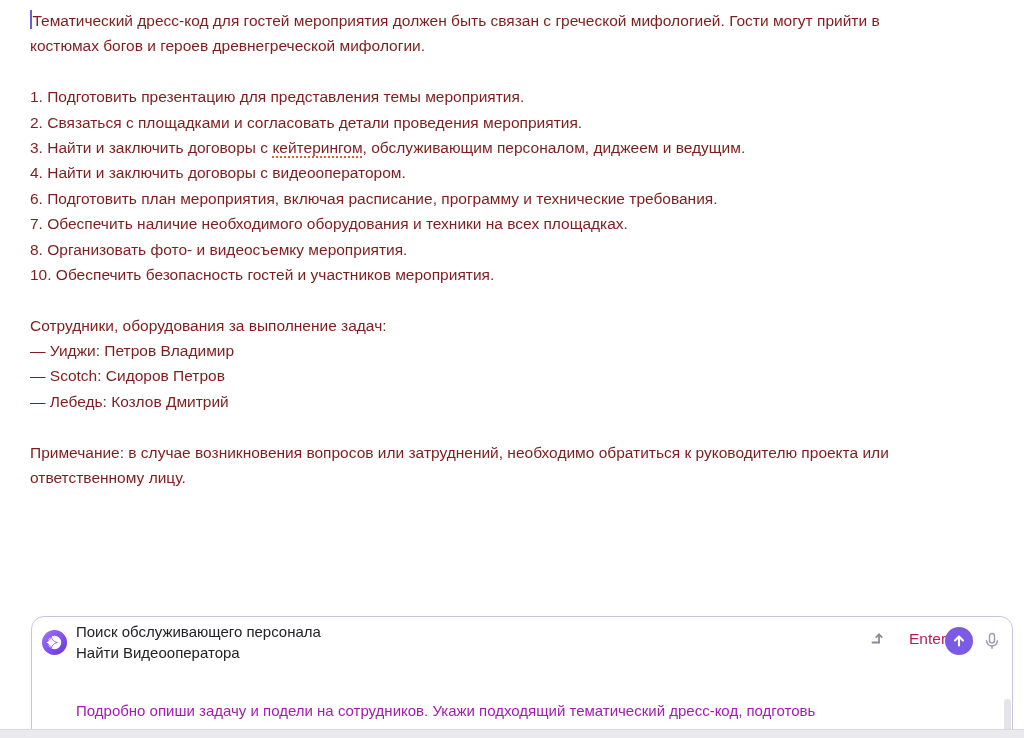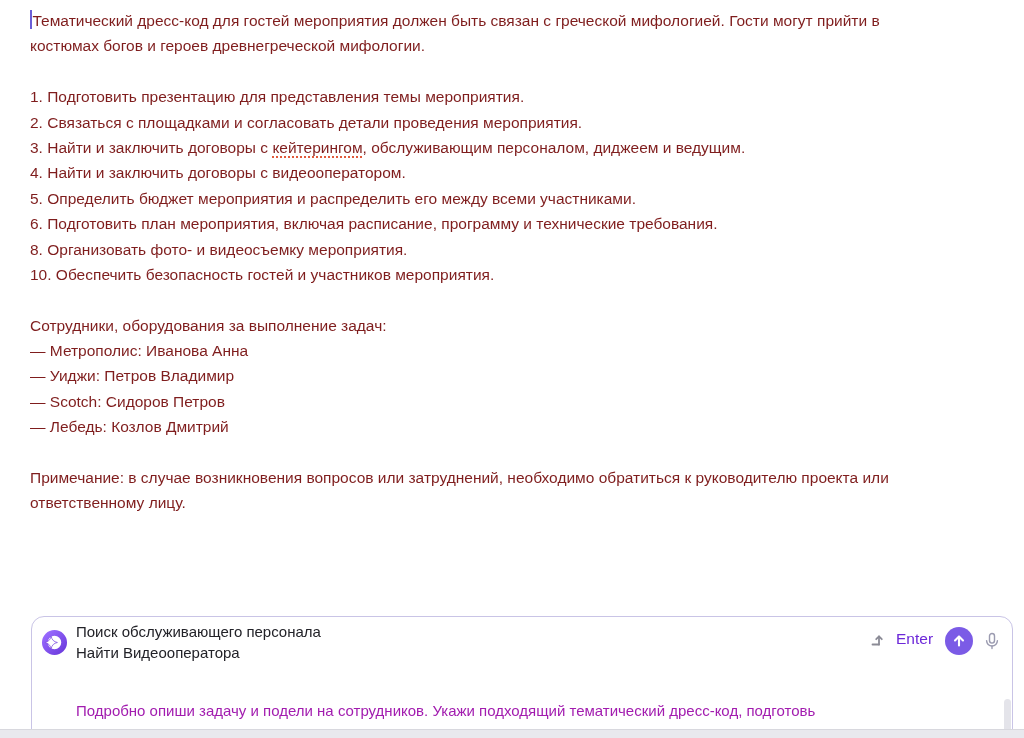--- a/index.html
+++ b/index.html
@@ -47,22 +47,22 @@
   }
   .commands .cmd { white-space:nowrap; }
   .message {
     position:absolute; left:44px; top:82px;
     color:#a21caf; font-size:15px; line-height:24.5px;
   }
   .message .msg-line { white-space:nowrap; }
 
   .enter-hint {
     position:absolute; left:836px; top:13px;
-    display:flex; align-items:flex-end; gap:12px;
-    color:#6d28d9; font-size:15.5px;
+    display:flex; align-items:flex-start; gap:25px;
+    color:#be185d; font-size:15.5px;
   }
   .send-btn {
     position:absolute; left:913px; top:10px;
     width:28px; height:28px; border-radius:50%;
     background:#7B5BE6;
     display:flex; align-items:center; justify-content:center;
     cursor:pointer; border:none; padding:0;
   }
   .mic-btn {
     position:absolute; left:948px; top:12px;
@@ -89,27 +89,26 @@
 <body>
 
 <div class="doc">
   <div class="line"><span class="caret"></span><span>Тематический дресс-код для гостей мероприятия должен быть связан с греческой мифологией. Гости могут прийти в</span></div>
   <div class="line">костюмах богов и героев древнегреческой мифологии.</div>
   <div class="blank"></div>
   <div class="line">1. Подготовить презентацию для представления темы мероприятия.</div>
   <div class="line">2. Связаться с площадками и согласовать детали проведения мероприятия.</div>
   <div class="line"><span>3. Найти и заключить договоры с </span><span class="miss">кейтерингом</span><span>, обслуживающим персоналом, диджеем и ведущим.</span></div>
   <div class="line">4. Найти и заключить договоры с видеооператором.</div>
-  <div class="line">5. Определить бюджет мероприятия и распределить его между всеми участниками.</div>
   <div class="line">6. Подготовить план мероприятия, включая расписание, программу и технические требования.</div>
+  <div class="line">7. Обеспечить наличие необходимого оборудования и техники на всех площадках.</div>
   <div class="line">8. Организовать фото- и видеосъемку мероприятия.</div>
   <div class="line">10. Обеспечить безопасность гостей и участников мероприятия.</div>
   <div class="blank"></div>
   <div class="line">Сотрудники, оборудования за выполнение задач:</div>
-  <div class="line">— Метрополис: Иванова Анна</div>
   <div class="line">— Уиджи: Петров Владимир</div>
   <div class="line">— Scotch: Сидоров Петров</div>
   <div class="line">— Лебедь: Козлов Дмитрий</div>
   <div class="blank"></div>
   <div class="line">Примечание: в случае возникновения вопросов или затруднений, необходимо обратиться к руководителю проекта или</div>
   <div class="line">ответственному лицу.</div>
 </div>
 
 <div class="composer">
 

